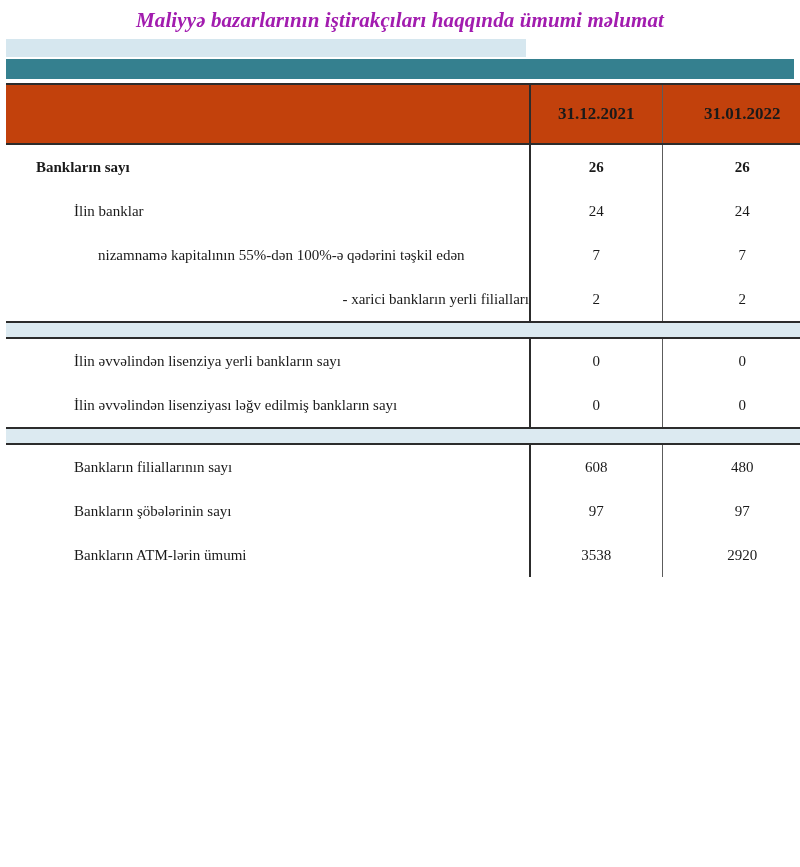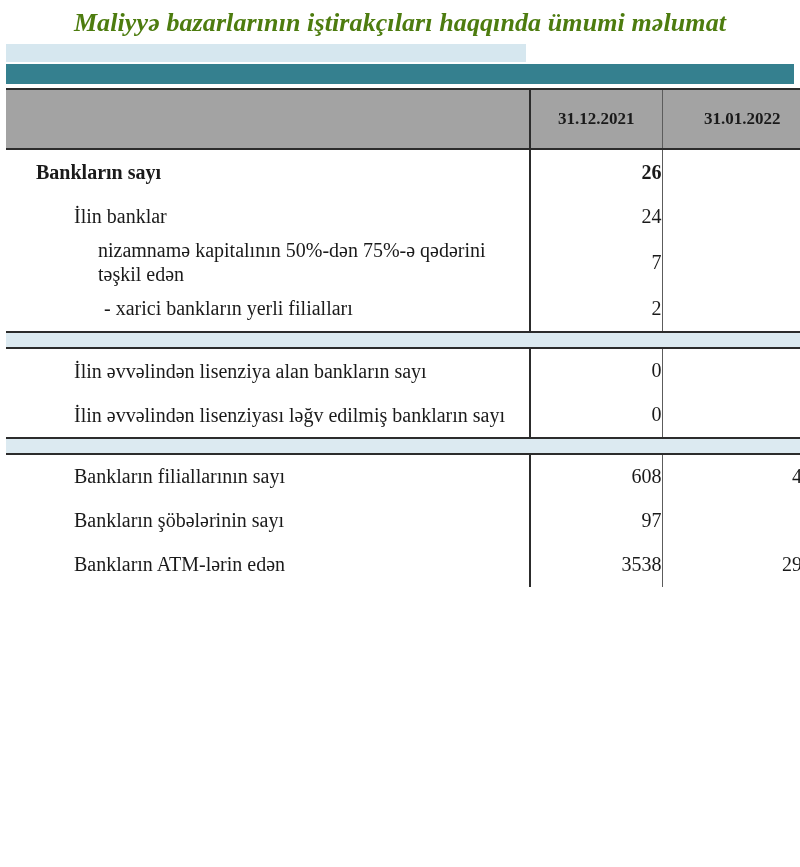--- a/index.html
+++ b/index.html
@@ -18,22 +18,22 @@
     position: relative;
     width: 800px;
     height: 867px;
     box-sizing: border-box;
   }
   .title {
     text-align: center;
     font-family: "Liberation Serif", serif;
     font-weight: bold;
     font-style: italic;
-    font-size: 26px;
-    color: #4d7c0f;
+    font-size: 21px;
+    color: #a21caf;
     padding: 8px 0 6px 0;
     letter-spacing: 0.1px;
   }
   .band-light {
     height: 18px;
     background: #d6e7ef;
     margin: 0 6px 0 6px;
     width: 520px;
   }
   .band-wrap {
@@ -54,59 +54,59 @@
   }
   table.main td, table.main th {
     padding: 0;
     vertical-align: middle;
   }
   .col-label { width: 524px; }
   .col-v1 { width: 132px; }
   .col-v2 { width: 160px; }
 
   .hdr-row td {
-    background: #a3a3a3;
+    background: #c2410c;
     border-top: 2px solid #2c2c2c;
     border-bottom: 2px solid #2c2c2c;
     height: 58px;
     text-align: center;
     font-weight: bold;
     font-size: 17px;
   }
   .hdr-row td.col-label {
     border-right: 2px solid #2c2c2c;
   }
   .hdr-row td.col-v1 {
     border-right: 1px solid #5c5c5c;
   }
 
   .data-row td {
     height: 44px;
-    font-size: 20px;
+    font-size: 15px;
   }
   .data-row td.label {
     border-right: 2px solid #2c2c2c;
     padding-left: 14px;
   }
   .data-row td.val {
-    text-align: right;
+    text-align: center;
   }
   .data-row td.v1 {
     border-right: 1px solid #5c5c5c;
   }
   .row-bold td.label {
     font-weight: bold;
   }
   .row-bold td.val {
     font-weight: bold;
   }
   .ind-0 { padding-left: 30px !important; }
   .ind-1 { padding-left: 68px !important; }
   .ind-2 { padding-left: 92px !important; }
-  .ind-3 { padding-left: 98px !important; }
+  .ind-3 { padding-left: 98px !important; text-align: right; }
   .two-line {
     line-height: 1.22;
   }
   .sep-row td {
     height: 14px;
     background: #dceaf1;
     border-top: 2px solid #2c2c2c;
     border-bottom: 2px solid #2c2c2c;
     padding: 0;
   }
@@ -144,34 +144,34 @@
           <td class="label ind-0">Bankların sayı</td>
           <td class="val v1">26</td>
           <td class="val v2">26</td>
         </tr>
         <tr class="data-row">
           <td class="label ind-1">İlin banklar</td>
           <td class="val v1">24</td>
           <td class="val v2">24</td>
         </tr>
         <tr class="data-row">
-          <td class="label ind-2 two-line">nizamnamə kapitalının 50%-dən 75%-ə qədərini təşkil edən</td>
+          <td class="label ind-2 two-line">nizamnamə kapitalının 55%-dən 100%-ə qədərini təşkil edən</td>
           <td class="val v1">7</td>
           <td class="val v2">7</td>
         </tr>
         <tr class="data-row">
           <td class="label ind-3">-  xarici bankların yerli filialları</td>
           <td class="val v1">2</td>
           <td class="val v2">2</td>
         </tr>
         <tr class="sep-row">
           <td colspan="3"></td>
         </tr>
         <tr class="data-row">
-          <td class="label ind-1 two-line">İlin əvvəlindən lisenziya alan bankların sayı</td>
+          <td class="label ind-1 two-line">İlin əvvəlindən lisenziya yerli bankların sayı</td>
           <td class="val v1">0</td>
           <td class="val v2">0</td>
         </tr>
         <tr class="data-row">
           <td class="label ind-1 two-line">İlin əvvəlindən lisenziyası ləğv edilmiş bankların sayı</td>
           <td class="val v1">0</td>
           <td class="val v2">0</td>
         </tr>
         <tr class="sep-row">
           <td colspan="3"></td>
@@ -180,20 +180,20 @@
           <td class="label ind-1">Bankların filiallarının sayı</td>
           <td class="val v1">608</td>
           <td class="val v2">480</td>
         </tr>
         <tr class="data-row">
           <td class="label ind-1">Bankların şöbələrinin sayı</td>
           <td class="val v1">97</td>
           <td class="val v2">97</td>
         </tr>
         <tr class="data-row">
-          <td class="label ind-1">Bankların ATM-lərin edən</td>
+          <td class="label ind-1">Bankların ATM-lərin ümumi</td>
           <td class="val v1">3538</td>
           <td class="val v2">2920</td>
         </tr>
       </tbody>
   </table>
 
 </div>
 
 </body></html>

